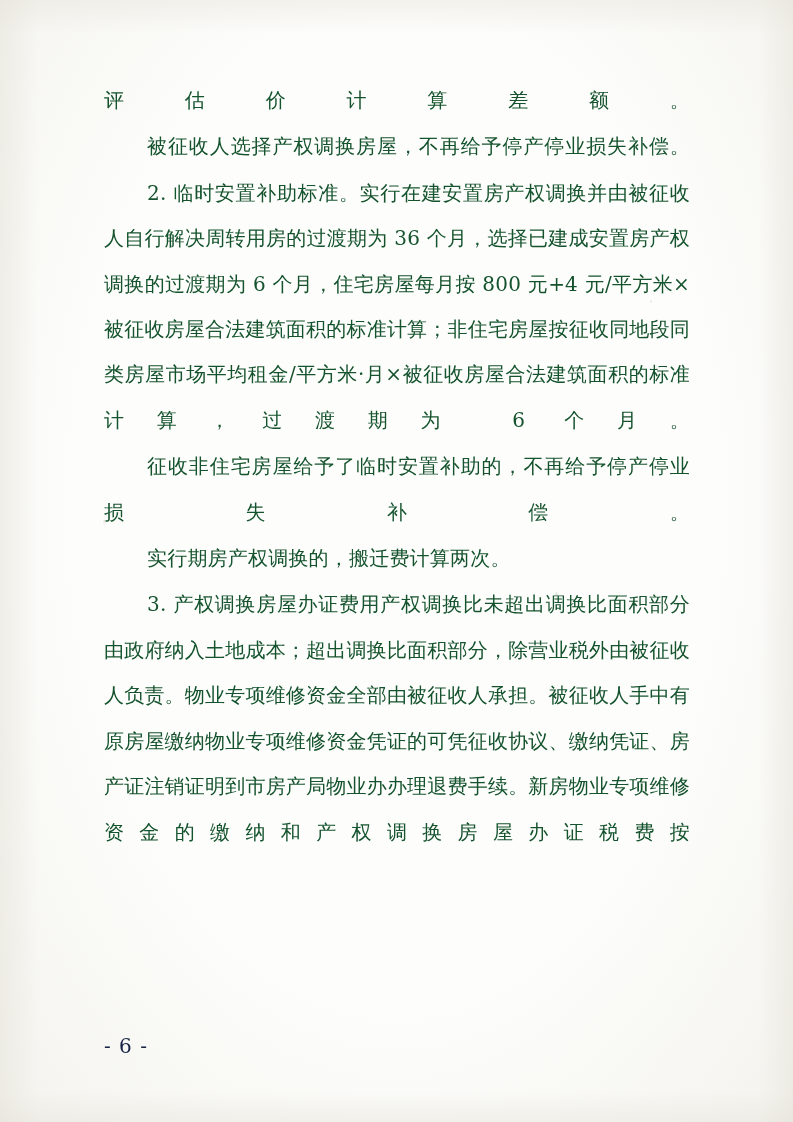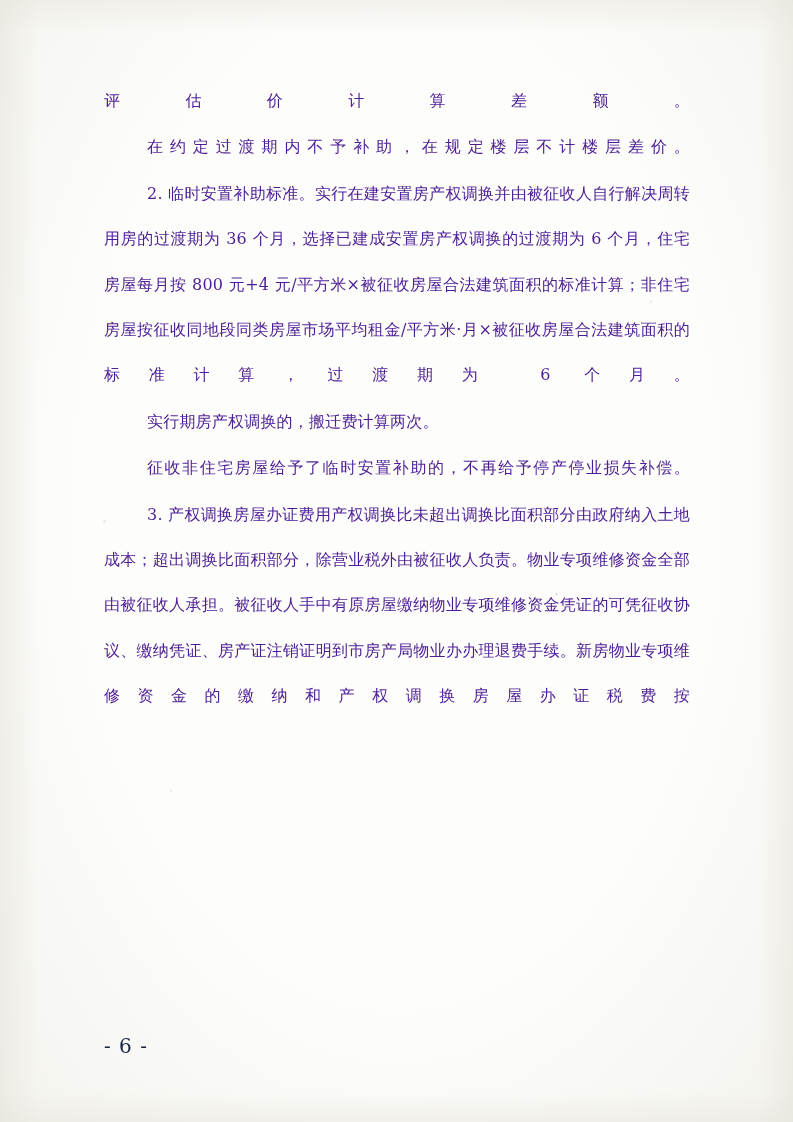--- a/index.html
+++ b/index.html
@@ -44,23 +44,23 @@
   #speck-4 { left: 650px; top: 300px; width: 2px; height: 3px; }
 
   #doc-body {
     position: absolute;
     left: 104px;
     top: 78px;
     width: 586px;
   }
   .para {
     margin: 0 0 1px 0;
-    font-size: 16px;
+    font-size: 20px;
     line-height: 45.4px;
-    color: #4c1d95;
+    color: #14532d;
     text-align: justify;
     text-justify: inter-ideograph;
     letter-spacing: 0.2px;
     font-family: "DejaVu Serif", "Liberation Serif", serif;
   }
   .para.indent {
     text-indent: 43px;
   }
   .para.last-line-full {
     text-align-last: justify;
@@ -85,23 +85,23 @@
 
 <div id="page">
   <div id="paper-texture"></div>
   <div id="speck-1"></div>
   <div id="speck-2"></div>
   <div id="speck-3"></div>
   <div id="speck-4"></div>
 
   <div id="doc-body">
     <p class="para last-line-full">评估价计算差额。</p>
-    <p class="para indent last-line-full">在约定过渡期内不予补助，在规定楼层不计楼层差价。</p>
+    <p class="para indent last-line-full">被征收人选择产权调换房屋，不再给予停产停业损失补偿。</p>
     <p class="para indent last-line-full">2. 临时安置补助标准。实行在建安置房产权调换并由被征收人自行解决周转用房的过渡期为 36 个月，选择已建成安置房产权调换的过渡期为 6 个月，住宅房屋每月按 800 元+4 元/平方米×被征收房屋合法建筑面积的标准计算；非住宅房屋按征收同地段同类房屋市场平均租金/平方米·月×被征收房屋合法建筑面积的标准计算，过渡期为 6 个月。</p>
+    <p class="para indent last-line-full">征收非住宅房屋给予了临时安置补助的，不再给予停产停业损失补偿。</p>
     <p class="para indent">实行期房产权调换的，搬迁费计算两次。</p>
-    <p class="para indent last-line-full">征收非住宅房屋给予了临时安置补助的，不再给予停产停业损失补偿。</p>
     <p class="para indent last-line-full">3. 产权调换房屋办证费用产权调换比未超出调换比面积部分由政府纳入土地成本；超出调换比面积部分，除营业税外由被征收人负责。物业专项维修资金全部由被征收人承担。被征收人手中有原房屋缴纳物业专项维修资金凭证的可凭征收协议、缴纳凭证、房产证注销证明到市房产局物业办办理退费手续。新房物业专项维修资金的缴纳和产权调换房屋办证税费按</p>
   </div>
 
   <div id="page-number">
     <span class="pn-inner">- 6 -</span>
   </div>
 </div>
 
 </body></html>

